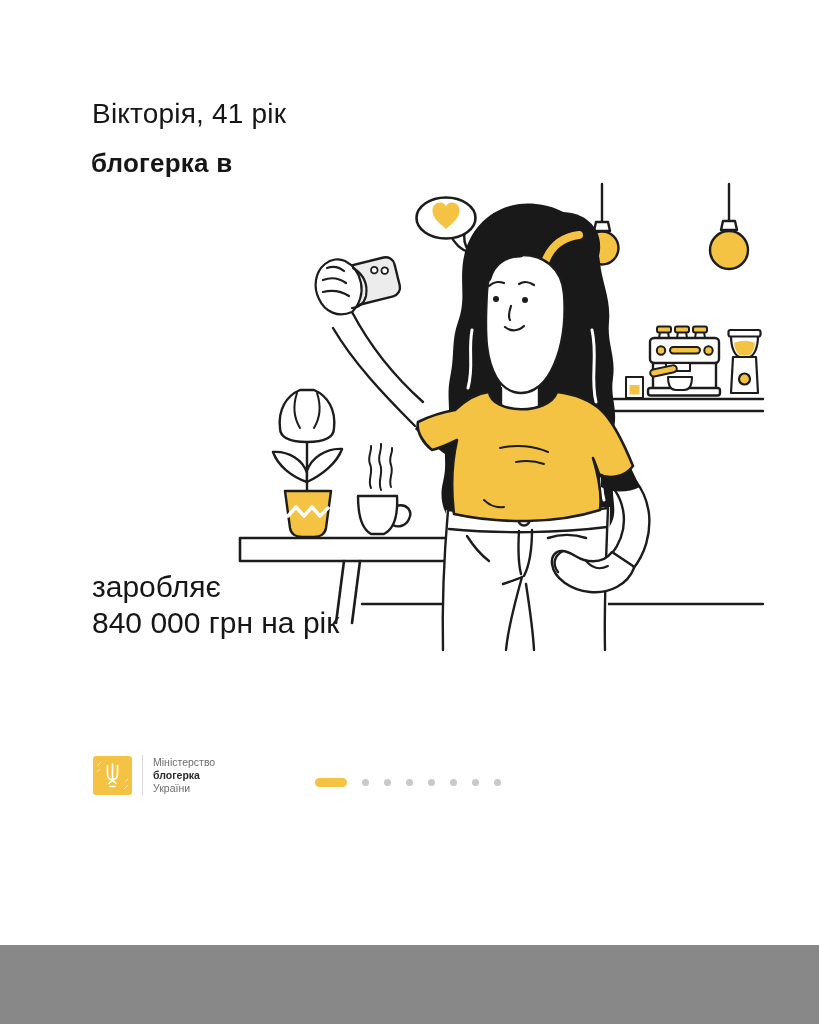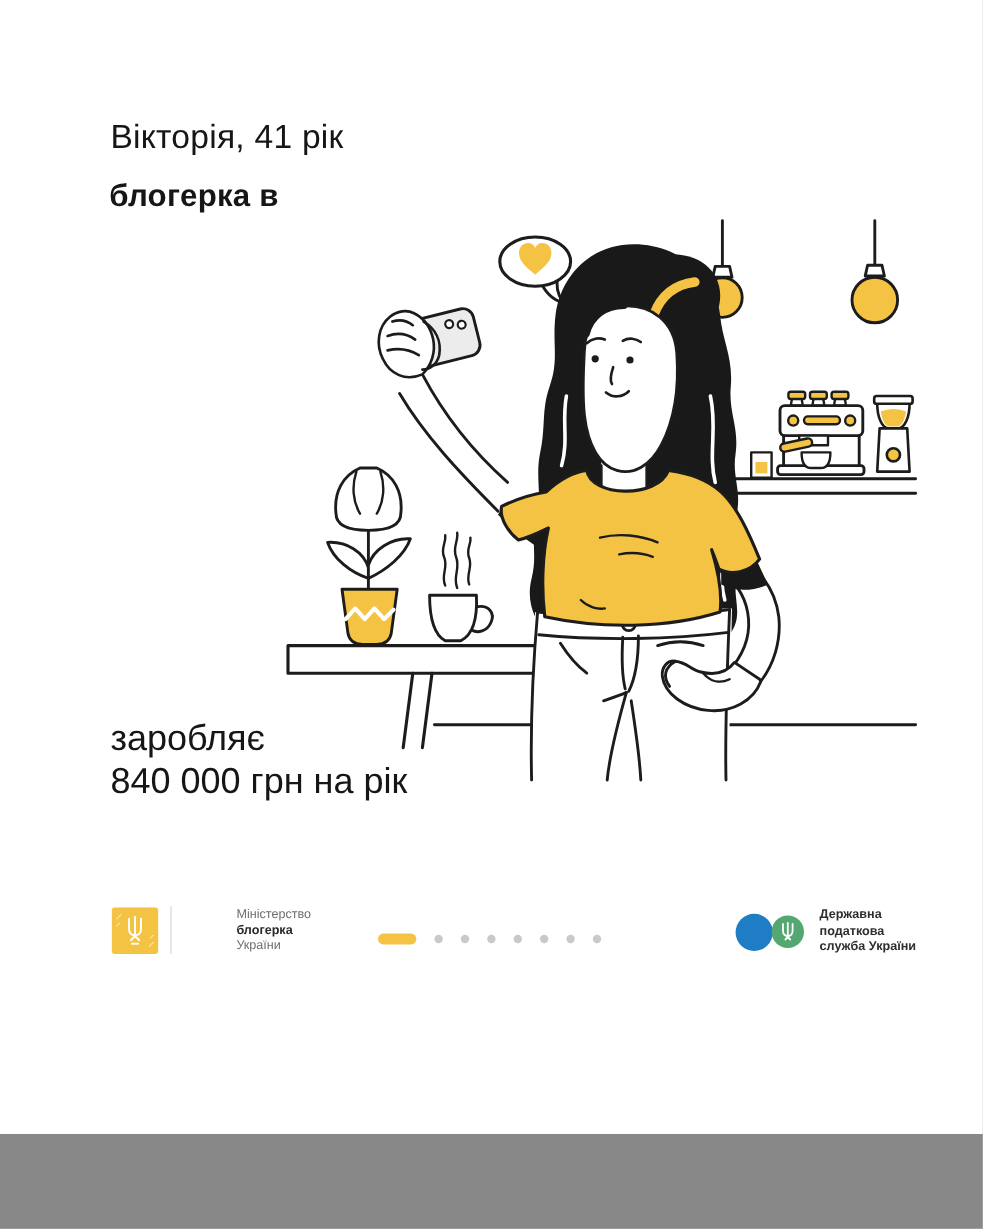--- a/index.html
+++ b/index.html
@@ -6,27 +6,27 @@
     --accent:#F5C343; --outline:#1C1C1C; --dot:#C9C9C9;
     --tax_blue:#1E7DC4; --tax_green:#54A771; --text:#161616; --logo_gray:#6E6E6E;
   }
   *{margin:0;padding:0;box-sizing:border-box;}
   body{background:#888;font-family:"Liberation Sans",sans-serif;}
   .canvas{position:relative;width:819px;height:945px;background:#ffffff;overflow:hidden;margin:0 auto;}
   .illustration-svg{position:absolute;left:0;top:0;width:819px;height:1024px;}
   .person{position:absolute;left:92px;top:98px;font-size:28px;font-weight:500;color:var(--text);letter-spacing:.2px;}
   .title{position:absolute;left:91px;top:138px;font-size:26px;font-weight:800;line-height:50px;color:var(--text);letter-spacing:.2px;}
   .title span{display:block;}
-  .earnings{position:absolute;left:92px;top:598px;font-size:30px;font-weight:500;line-height:36px;color:var(--text);}
+  .earnings{position:absolute;left:92px;top:569px;font-size:30px;font-weight:500;line-height:36px;color:var(--text);}
   .earnings span{display:block;}
   
   .minfin{position:absolute;left:93px;top:755px;display:flex;align-items:center;}
   .minfin-badge{width:39px;height:39px;flex:0 0 auto;}
   .minfin-divider{width:1px;height:40px;background:#d8d8d8;margin:0 10px;}
-  .logo-text{font-size:10.5px;line-height:13px;color:var(--logo_gray);margin-left:44px;}
+  .logo-text{font-size:10.5px;line-height:13px;color:var(--logo_gray);}
   .logo-text .bold{font-weight:700;color:#2a2a2a;}
   .pagination{position:absolute;left:315px;top:778px;display:flex;align-items:center;gap:15px;}
   .pdot{width:7px;height:7px;border-radius:50%;background:var(--dot);}
   .pdot.active{width:32px;height:9px;border-radius:5px;background:var(--accent);}
   .tax{position:absolute;left:612px;top:756px;display:flex;align-items:center;}
   .tax-badge{width:62px;height:41px;flex:0 0 auto;}
   .tax-text{margin-left:9px;font-size:10.5px;line-height:13.5px;font-weight:700;color:#2e2e2e;}
   .tax-text span,.logo-text span{display:block;}
 </style>
 </head>
@@ -251,30 +251,14 @@
       <div class="pdot active"></div>
       <div class="pdot"></div>
       <div class="pdot"></div>
       <div class="pdot"></div>
       <div class="pdot"></div>
       <div class="pdot"></div>
       <div class="pdot"></div>
       <div class="pdot"></div>
     </div>
 
-  <div class="tax">
-    <svg class="tax-badge" viewBox="0 0 62 41">
-      <circle cx="16.5" cy="21" r="15.5" fill="var(--tax_blue)"></circle>
-      <circle cx="44.5" cy="20.5" r="13.5" fill="var(--tax_green)"></circle>
-      <g stroke="#ffffff" stroke-width="1.5" fill="none" stroke-linecap="round" stroke-linejoin="round">
-        <path d="M40.5 14 V19.5 C40.5 22.3 42 24 44.5 24 C47 24 48.5 22.3 48.5 19.5 V14"></path>
-        <path d="M44.5 13 V24"></path>
-        <path d="M42.5 27 L44.5 24.5 L46.5 27"></path>
-      </g>
-    </svg>
-    <div class="tax-text">
-      <span>Державна</span>
-      <span>податкова</span>
-      <span>служба України</span>
-    </div>
-  </div>
 
 </div>
 
 </body></html>

